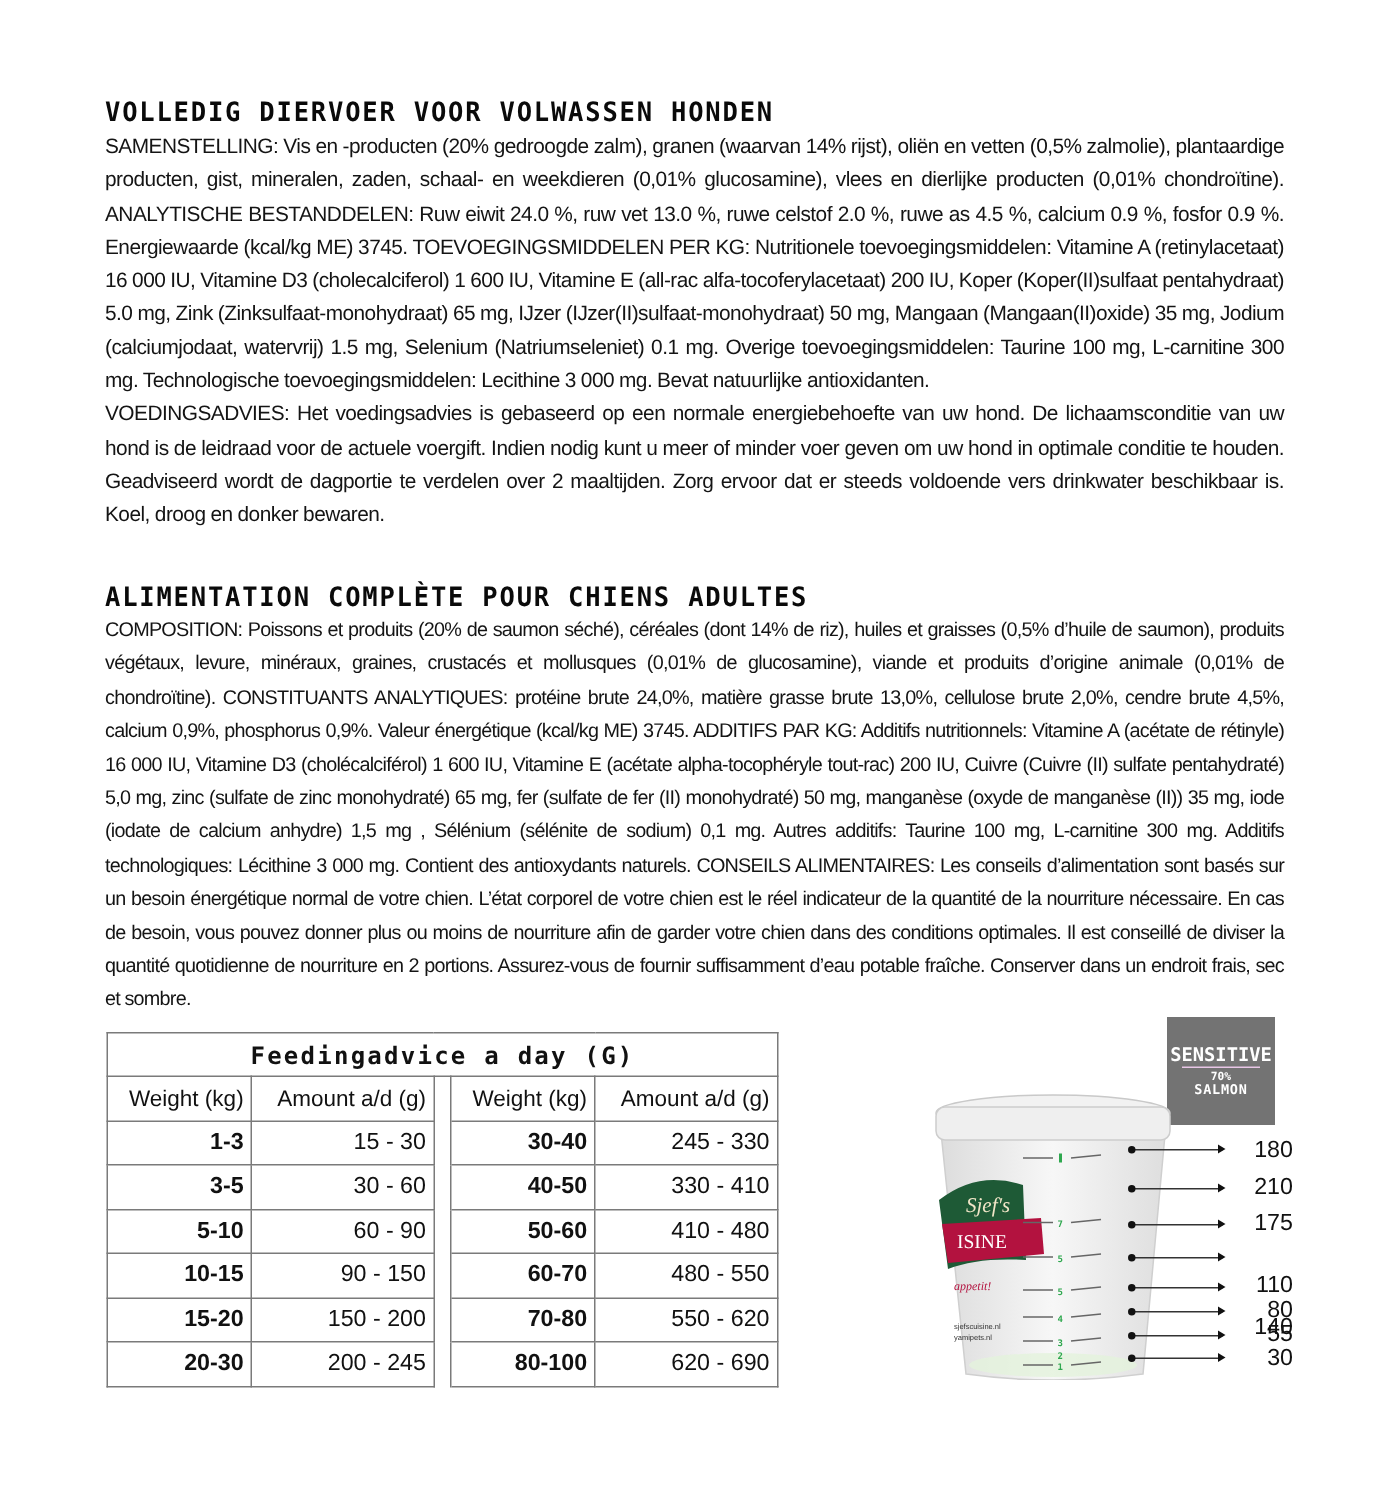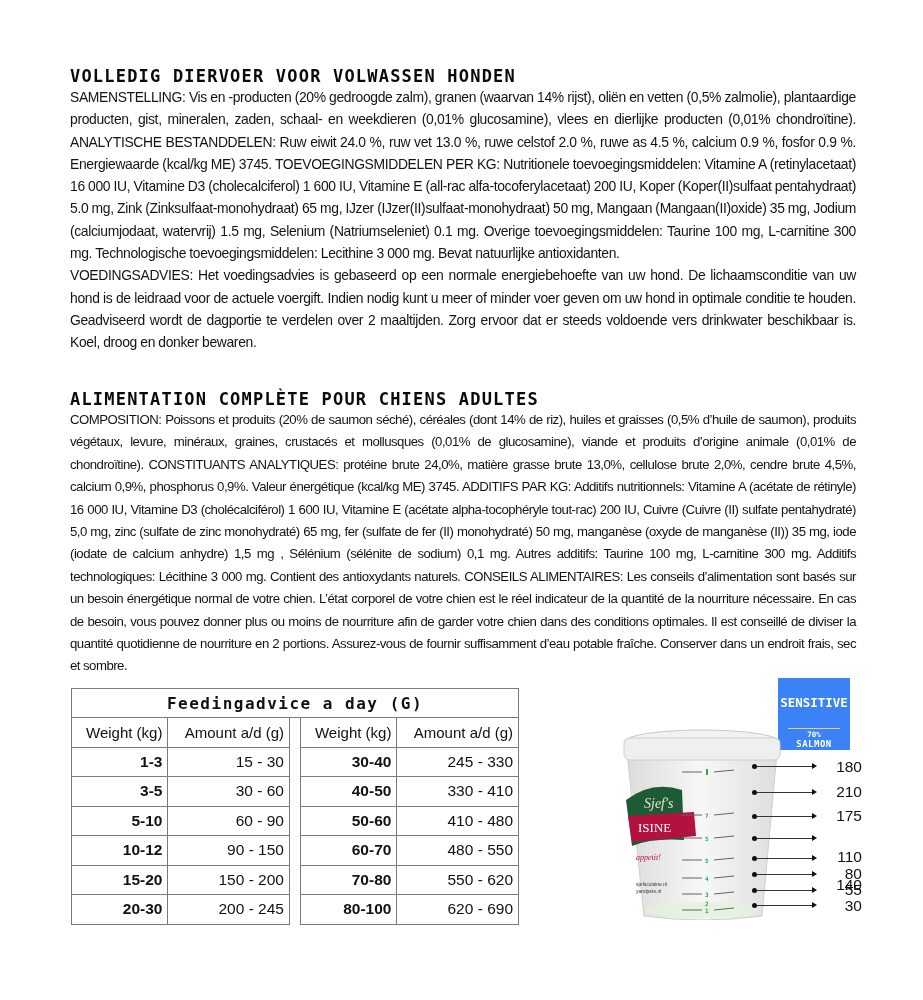--- a/index.html
+++ b/index.html
@@ -38,25 +38,25 @@
   table.feed .title-cell {
     text-align: center; font-family: "DejaVu Sans Mono", monospace; font-weight: bold; font-size: 16px; letter-spacing: 1.5px; height: 28px;
   }
   table.feed th { font-weight: normal; font-size: 15px; }
   table.feed td.w { font-weight: bold; }
   table.feed td.gap { width: 10px; padding: 0; border-top: none; border-bottom: none; }
 
   
   .cup-area { position: absolute; left: 600px; top: 672px; width: 280px; height: 280px; }
   .badge {
-    position: absolute; left: 178px; top: 6px; width: 72px; height: 72px; background: #3b82f6;
+    position: absolute; left: 178px; top: 6px; width: 72px; height: 72px; background: #737373;
     color: #fff; text-align: center; font-family: "DejaVu Sans Mono", monospace; font-weight: bold;
   }
   .badge .b1 { font-size: 12.5px; letter-spacing: 0px; margin-top: 17px; }
-  .badge .b2 { font-size: 7.5px; margin-top: 18px; border-top: 1px solid #e8c6e6; width: 52px; margin-left: 10px; padding-top: 1px; }
+  .badge .b2 { font-size: 7.5px; margin-top: 1px; border-top: 1px solid #e8c6e6; width: 52px; margin-left: 10px; padding-top: 1px; }
   .badge .b3 { font-size: 9px; letter-spacing: 0.5px; }
   .cup {
     position: absolute; left: 22px; top: 48px; width: 160px; height: 200px;
   }
   .grad-label { position: absolute; left: 222px; font-family: "Liberation Sans", sans-serif; font-size: 15.5px; color: #111; width: 40px; text-align: right; }
   .arrow-line { position: absolute; left: 155px; height: 1px; background: #333; width: 60px; }
   .arrow-line::before { content: ""; position: absolute; left: -3px; top: -2px; width: 5px; height: 5px; border-radius: 50%; background: #111; }
   .arrow-line::after { content: ""; position: absolute; right: -2px; top: -3px; border-left: 5px solid #111; border-top: 3.5px solid transparent; border-bottom: 3.5px solid transparent; }
 </style>
 </head>
@@ -102,21 +102,21 @@
       <td>330 - 410</td>
     </tr>
     <tr>
       <td class="w">5-10</td>
       <td>60 - 90</td>
       <td class="gap"></td>
       <td class="w">50-60</td>
       <td>410 - 480</td>
     </tr>
     <tr>
-      <td class="w">10-12</td>
+      <td class="w">10-15</td>
       <td>90 - 150</td>
       <td class="gap"></td>
       <td class="w">60-70</td>
       <td>480 - 550</td>
     </tr>
     <tr>
       <td class="w">15-20</td>
       <td>150 - 200</td>
       <td class="gap"></td>
       <td class="w">70-80</td>

